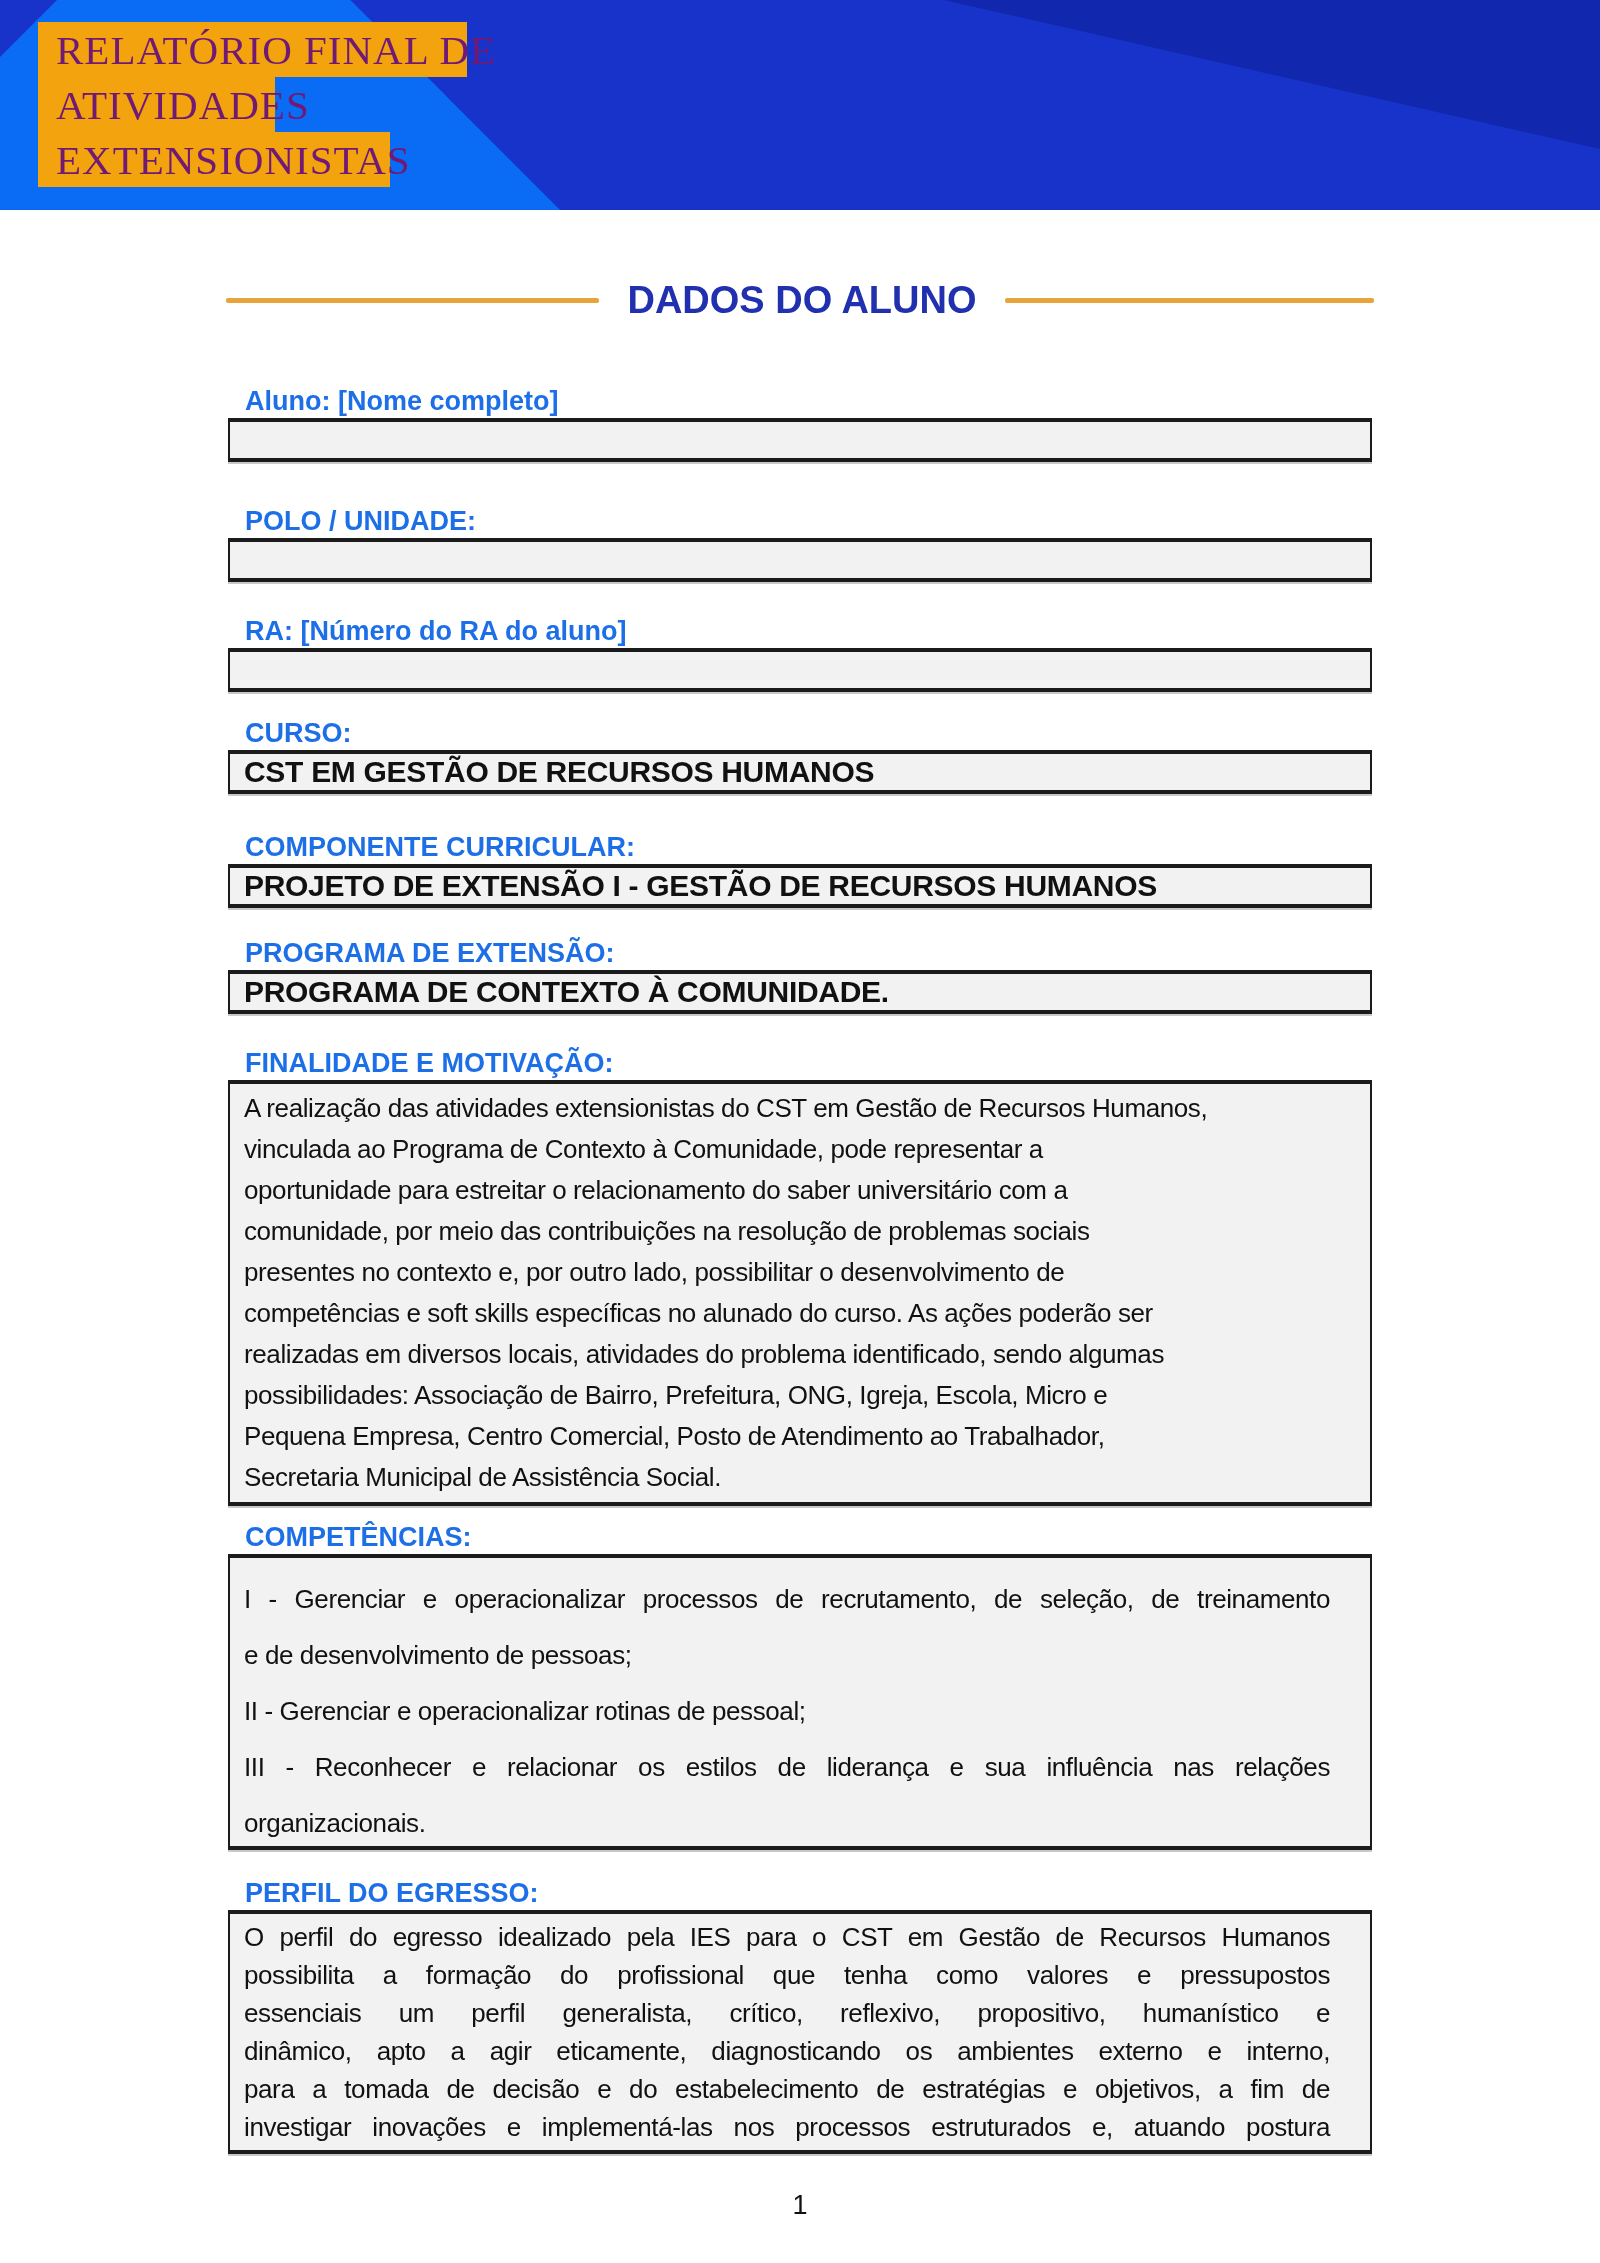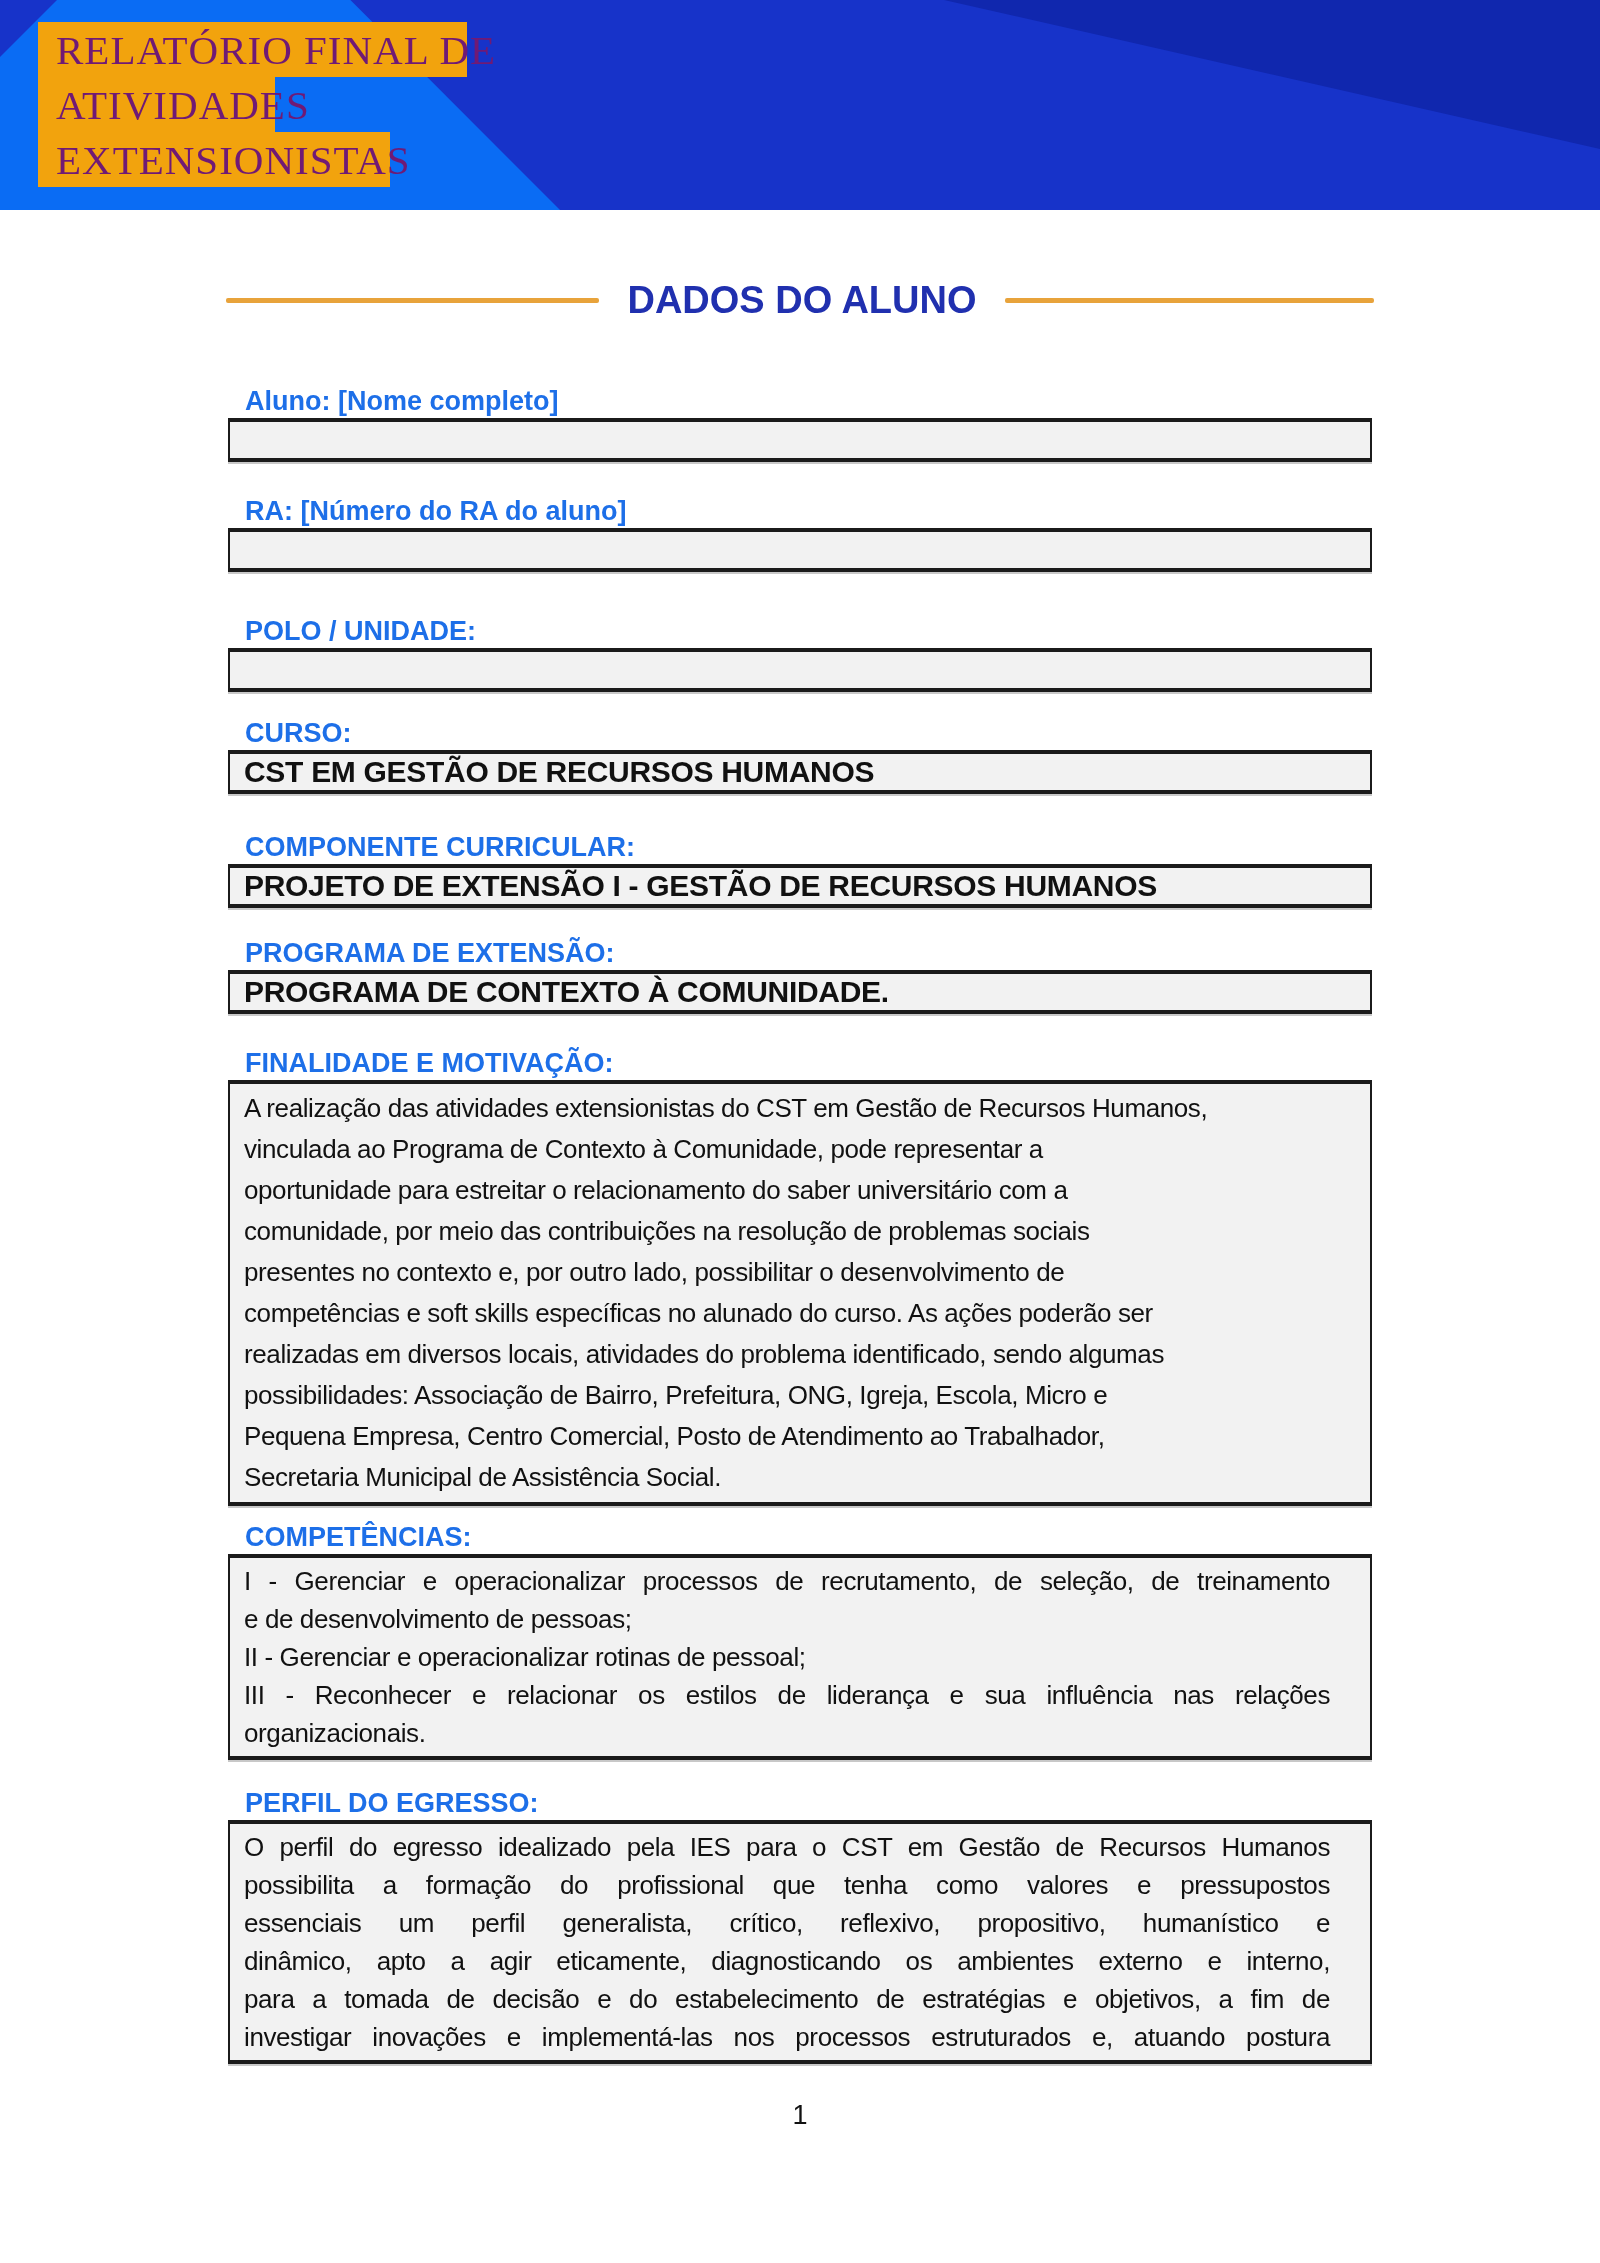--- a/index.html
+++ b/index.html
@@ -63,21 +63,21 @@
     background:var(--box-fill);
     border:2px solid var(--box-border);
     border-top-width:4px;border-bottom-width:4px;
     box-shadow:0 2px 0 #c8c8c8;
   }
   .box-single{height:44px;display:flex;align-items:center;padding:0 14px;}
   .box-value{font-weight:bold;font-size:30px;color:#111111;letter-spacing:-0.3px;white-space:nowrap;}
   .box-text{padding:4px 40px 4px 14px;font-size:26px;color:#111111;letter-spacing:-0.4px;}
   .box-text .text-line{min-height:1em;}
   .lh-finalidade .text-line{line-height:41px;}
-  .lh-competencias .text-line{line-height:38px;}
+  .lh-competencias .text-line{line-height:38px;margin-top:18px;}
   .lh-perfil .text-line{line-height:38px;}
   .text-line.stretch{text-align:justify;text-align-last:justify;}
 
   .sec-aluno{margin-top:64px;}
   .sec-ra{margin-top:34px;}
   .sec-polo{margin-top:44px;}
   .sec-curso{margin-top:26px;}
   .sec-componente{margin-top:38px;}
   .sec-programa{margin-top:30px;}
   .sec-finalidade{margin-top:34px;}
@@ -111,29 +111,29 @@
       <span class="rule rule-right"></span>
     </div>
 
     <section class="field sec-aluno">
       <div class="field-label">Aluno: [Nome completo]</div>
       <div class="box box-single">
         <span class="box-value"></span>
       </div>
     </section>
 
+    <section class="field sec-polo">
+      <div class="field-label">POLO / UNIDADE:</div>
+      <div class="box box-single">
+        <span class="box-value"></span>
+      </div>
+    </section>
+
     <section class="field sec-ra">
       <div class="field-label">RA: [Número do RA do aluno]</div>
-      <div class="box box-single">
-        <span class="box-value"></span>
-      </div>
-    </section>
-
-    <section class="field sec-polo">
-      <div class="field-label">POLO / UNIDADE:</div>
       <div class="box box-single">
         <span class="box-value"></span>
       </div>
     </section>
 
     <section class="field sec-curso">
       <div class="field-label">CURSO:</div>
       <div class="box box-single">
         <span class="box-value">CST EM GESTÃO DE RECURSOS HUMANOS</span>
       </div>

